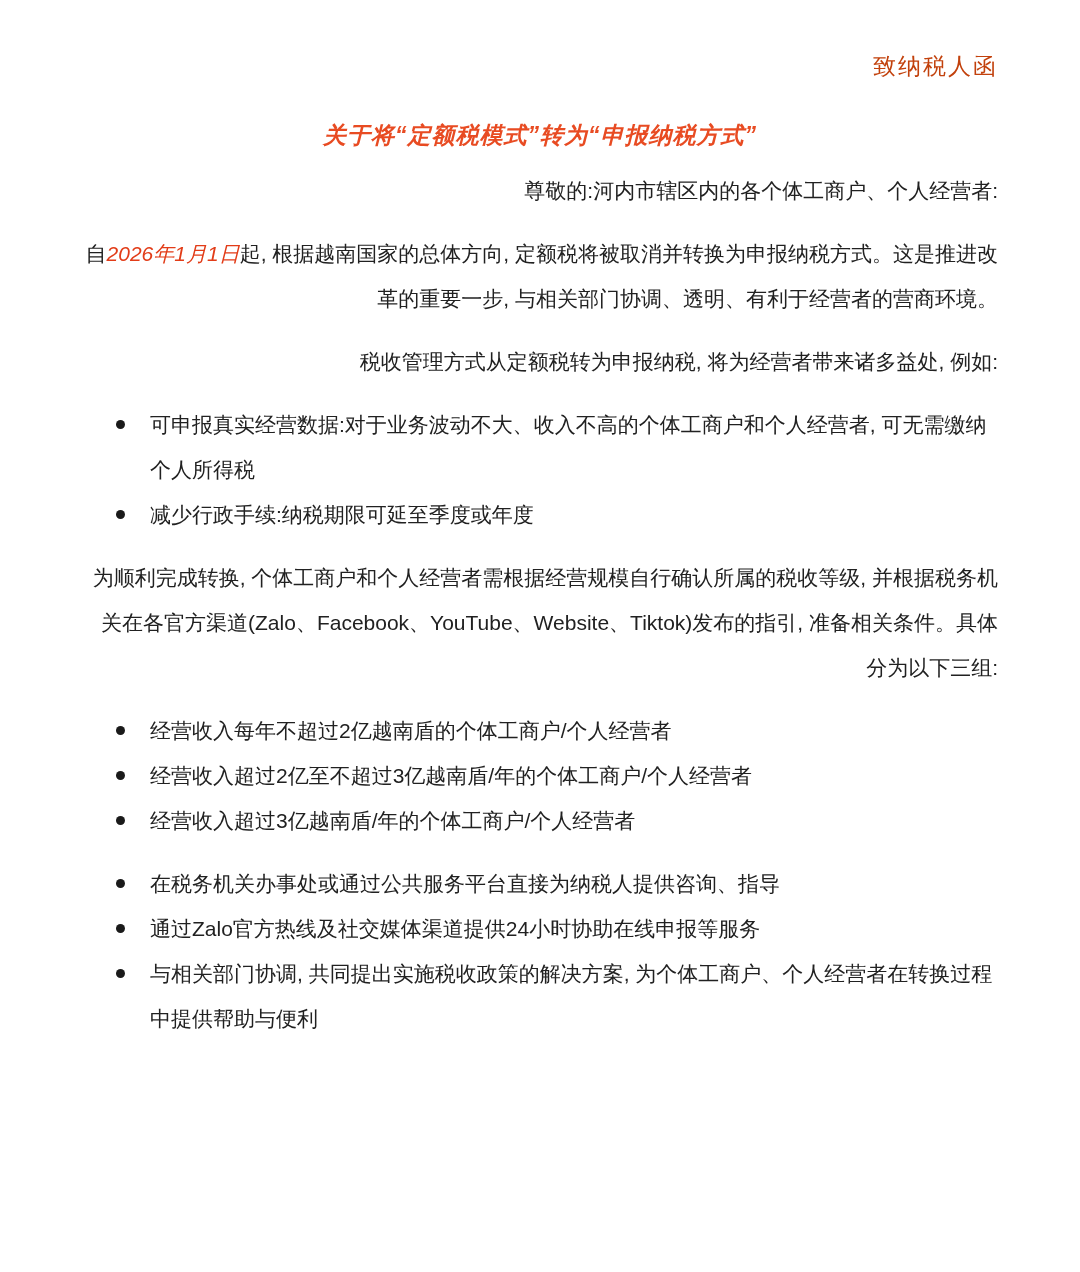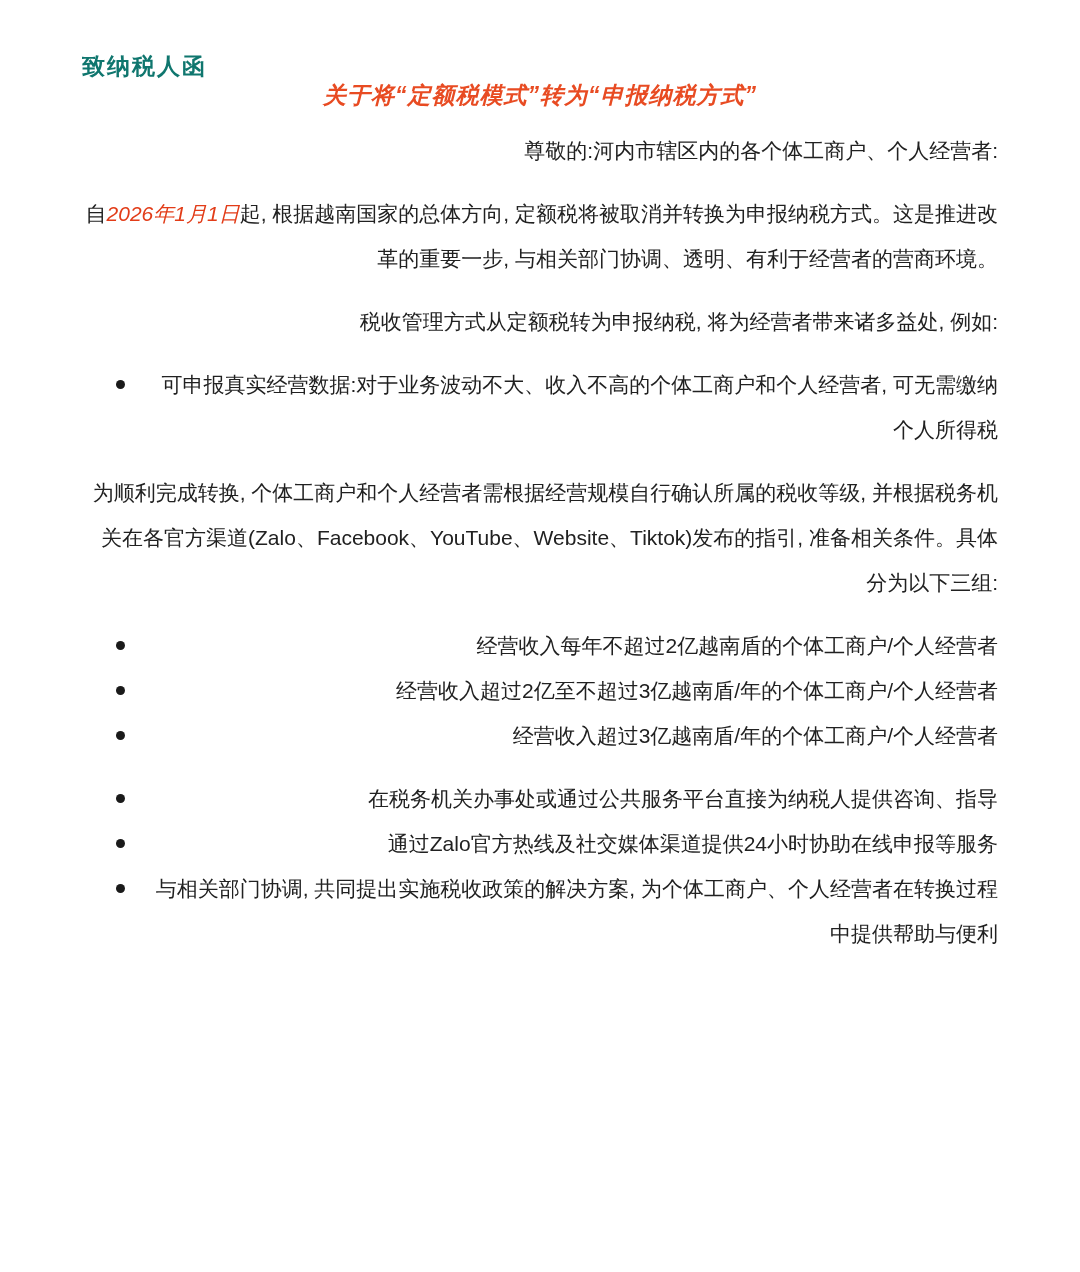--- a/index.html
+++ b/index.html
@@ -7,45 +7,46 @@
     width: 1080px;
     min-height: 1272px;
     margin: 0 auto;
     box-sizing: border-box;
     padding: 52px 82px 40px 82px;
     background: #ffffff;
     font-family: "Liberation Sans", "DejaVu Sans", sans-serif;
     color: #212121;
   }
   .doc-title {
-    text-align: left;
+    text-align: right;
     font-size: 23px;
-    font-weight: 700;
+    font-weight: 400;
     line-height: 28px;
     letter-spacing: 2px;
-    color: #0f766e;
+    color: #c2410c;
   }
   .doc-subtitle {
+    margin-top: 40px;
     text-align: center;
     font-size: 23px;
     font-weight: 700;
     font-style: italic;
     line-height: 30px;
     color: #e84b22;
     letter-spacing: 1px;
   }
   .salutation { margin-top: 92px; }
   .para {
     font-size: 21px;
     line-height: 45px;
     margin: 18px 0 0 0;
     text-align: right;
   }
   .red-date { color: #e23c18; font-style: italic; }
-  .blist { margin: 18px 0 0 0; text-align: right; }
+  .blist { margin: 18px 0 0 0; }
   .bullet-item { display: flex; align-items: flex-start; }
   .dot {
     flex: 0 0 auto;
     width: 9px;
     height: 9px;
     border-radius: 50%;
     background: #1a1a1a;
     margin: 18px 25px 0 34px;
   }
   .bullet-text {
@@ -67,20 +68,24 @@
   <p class="para salutation">尊敬的:河内市辖区内的各个体工商户、个人经营者:</p>
 
   <p class="para"><span>自</span><span class="red-date">2026年1月1日</span><span>起, 根据越南国家的总体方向, 定额税将被取消并转换为申报纳税方式。这是推进改革的重要一步, 与相关部门协调、透明、有利于经营者的营商环境。</span></p>
 
   <p class="para">税收管理方式从定额税转为申报纳税, 将为经营者带来诸多益处, 例如:</p>
 
   <div class="blist">
     <div class="bullet-item">
       <span class="dot"></span>
       <span class="bullet-text">可申报真实经营数据:对于业务波动不大、收入不高的个体工商户和个人经营者, 可无需缴纳个人所得税</span>
+    </div>
+    <div class="bullet-item">
+      <span class="dot"></span>
+      <span class="bullet-text">减少行政手续:纳税期限可延至季度或年度</span>
     </div>
   </div>
 
   <p class="para">为顺利完成转换, 个体工商户和个人经营者需根据经营规模自行确认所属的税收等级, 并根据税务机关在各官方渠道(Zalo、Facebook、YouTube、Website、Tiktok)发布的指引, 准备相关条件。具体分为以下三组:</p>
 
   <div class="blist">
     <div class="bullet-item">
       <span class="dot"></span>
       <span class="bullet-text"><span>经营收入</span><b>每年不超过2亿越南盾</b><span>的个体工商户/个人经营者</span></span>
     </div>

